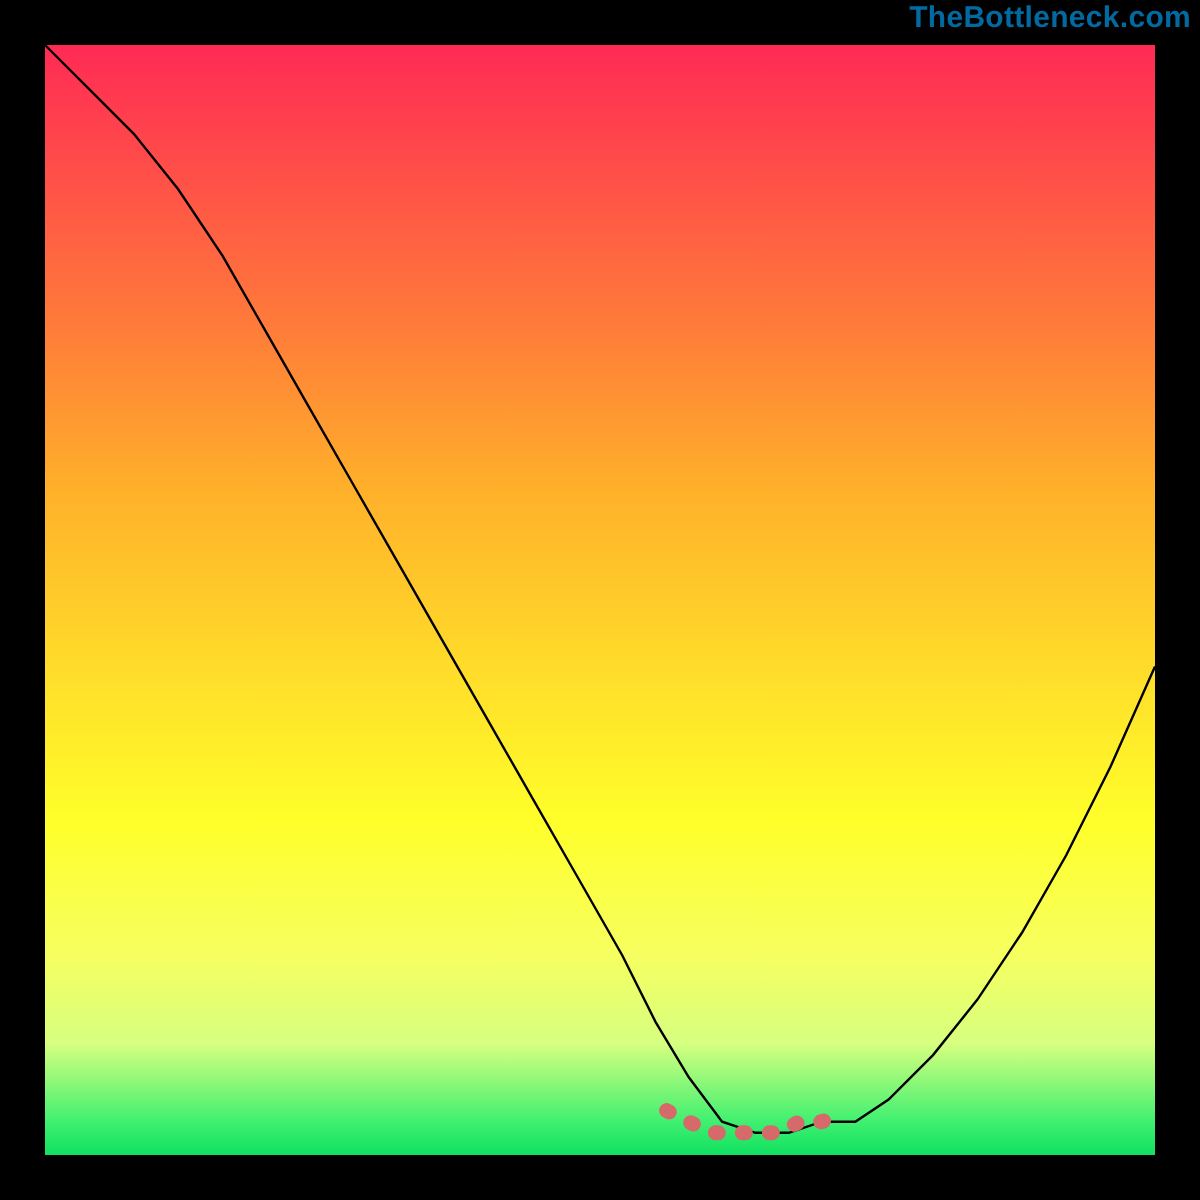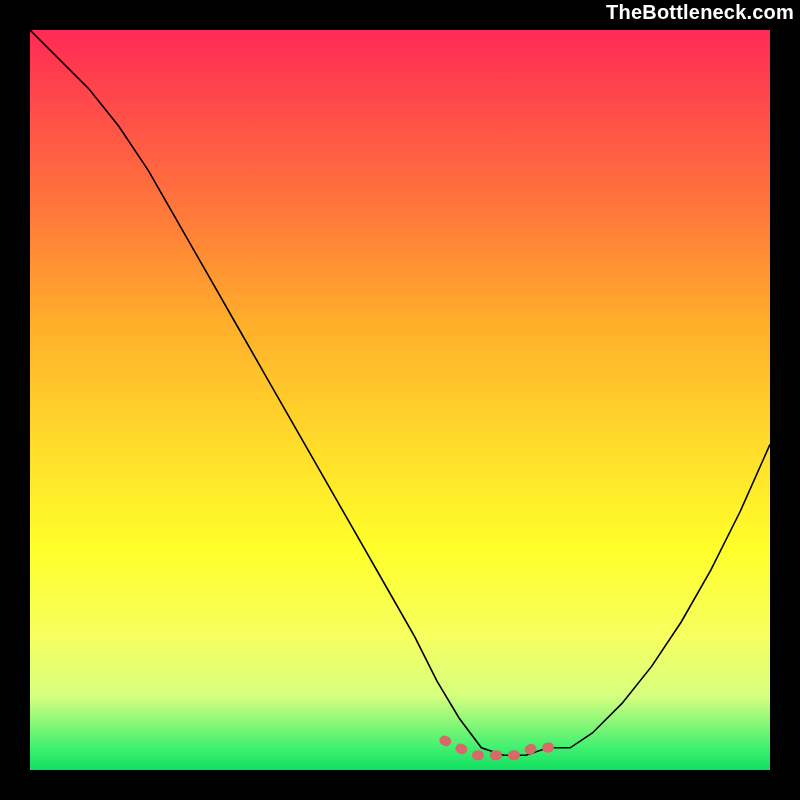--- a/index.html
+++ b/index.html
@@ -14,21 +14,21 @@
   .frame {
     position: relative;
     width: 800px;
     height: 800px;
     background: #000;
   }
   .watermark {
     position: absolute;
     top: 1px;
     right: 6px;
-    color: #ffffff;
+    color: #0369a1;
     font-size: 20px;
     font-weight: 600;
     letter-spacing: 0.2px;
     z-index: 10;
   }
   .plot-area {
     position: absolute;
     left: 30px;
     top: 30px;
     width: 740px;

